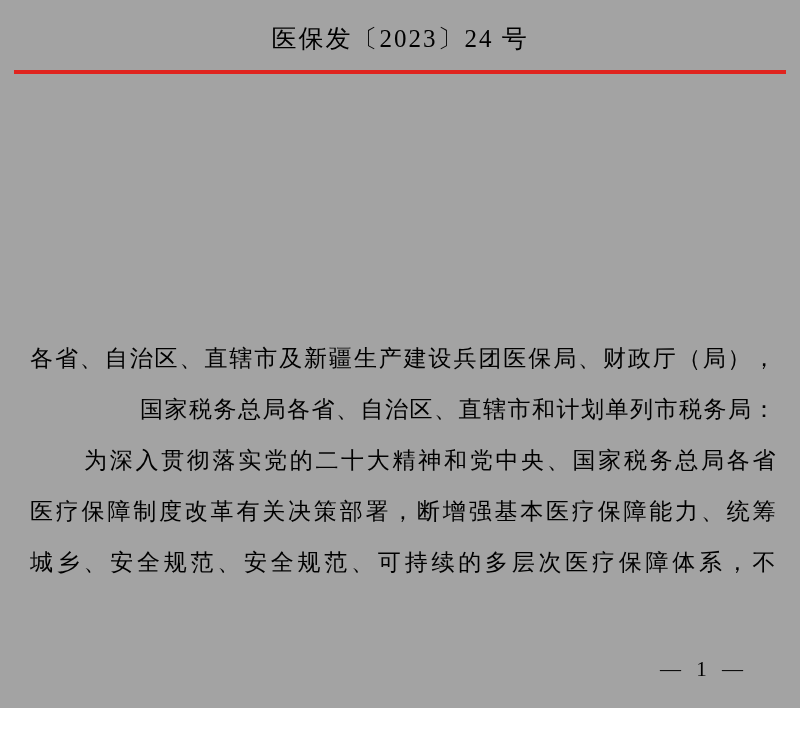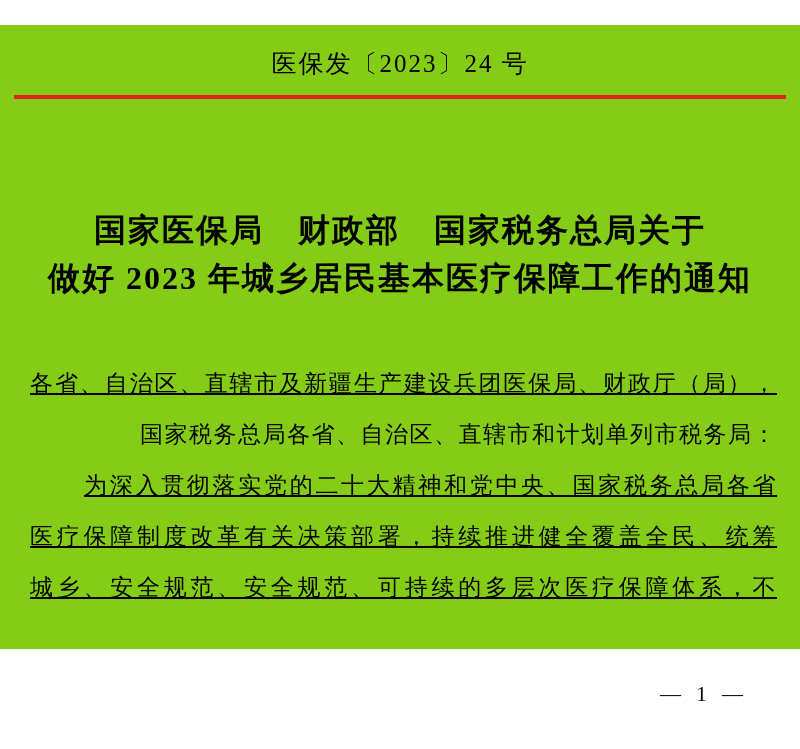--- a/index.html
+++ b/index.html
@@ -6,23 +6,22 @@
   html, body {
     width: 800px; height: 749px;
     background: #ffffff;
     font-family: "Liberation Serif", "DejaVu Serif", serif;
     color: #000000;
     position: relative;
     overflow: hidden;
   }
   .page {
     position: relative;
-    width: 800px; height: 624px;
-    background: #84cc16;
-    margin-top: 25px;
+    width: 800px; height: 708px;
+    background: #a3a3a3;
   }
   .doc-number {
     position: absolute;
     top: 22px; left: 0;
     width: 100%;
     text-align: center;
     font-size: 25px;
     letter-spacing: 2px;
     white-space: nowrap;
   }
@@ -51,49 +50,44 @@
     letter-spacing: 1.5px;
   }
   .line {
     height: 51px;
     line-height: 51px;
     text-align: right;
   }
   .jline {
     text-align: justify;
     text-align-last: justify;
-    text-decoration: underline;
   }
   .indent { padding-left: 54px; }
   .page-footer {
     position: absolute;
     top: 657px; right: 55px;
     font-size: 21px;
     letter-spacing: 2px;
     word-spacing: 6px;
     white-space: nowrap;
   }
 </style>
 </head>
 <body>
 
 <div class="page">
 
   <div class="doc-number">医保发〔2023〕24 号</div>
 
   <div class="red-divider" style="background: rgb(224, 36, 31);"></div>
 
-  <div class="title-block">
-    <div class="title-line">国家医保局　财政部　国家税务总局关于</div>
-    <div class="title-line">做好 2023 年城乡居民基本医疗保障工作的通知</div>
-  </div>
 
   <div class="body-block">
     <div class="line jline">各省、自治区、直辖市及新疆生产建设兵团医保局、财政厅（局），</div>
     <div class="line">国家税务总局各省、自治区、直辖市和计划单列市税务局：</div>
     <div class="line jline indent">为深入贯彻落实党的二十大精神和党中央、国家税务总局各省</div>
-    <div class="line jline">医疗保障制度改革有关决策部署，持续推进健全覆盖全民、统筹</div>
+    <div class="line jline">医疗保障制度改革有关决策部署，断增强基本医疗保障能力、统筹</div>
     <div class="line jline">城乡、安全规范、安全规范、可持续的多层次医疗保障体系，不</div>
   </div>
 
   <div class="page-footer">— 1 —</div>
 
 </div>
 
 </body></html>

